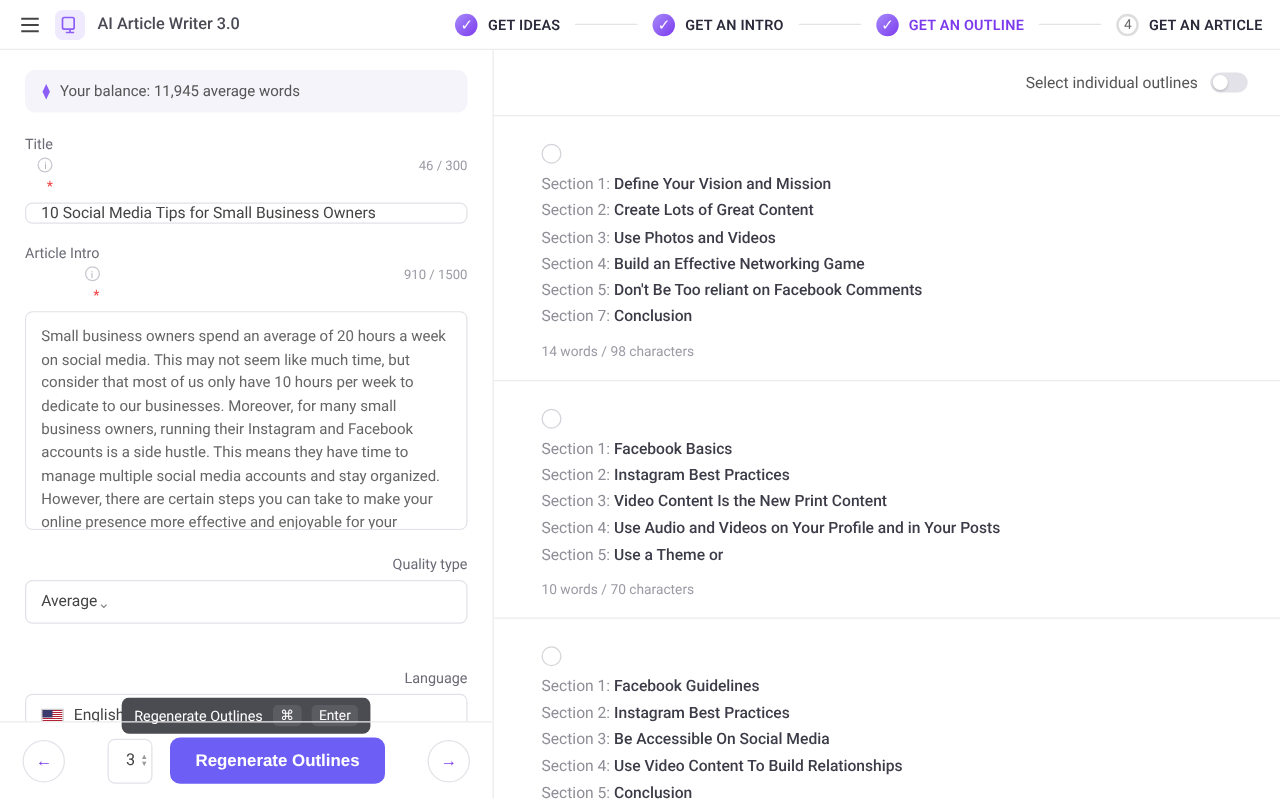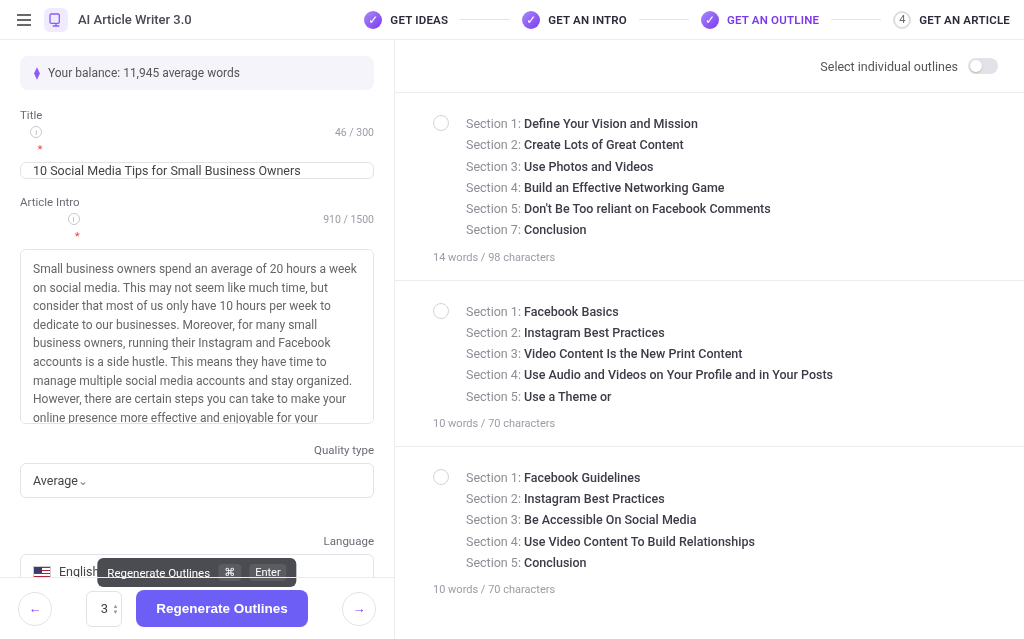--- a/index.html
+++ b/index.html
@@ -56,21 +56,21 @@
   .tooltip { position:absolute; bottom:52px; left:50%; transform:translateX(-50%); background:#4b4b52; color:#fff; border-radius:6px; padding:6px 10px; font-size:11.5px; display:flex; align-items:center; gap:8px; white-space:nowrap; }
   .tooltip .key { background:#5b5b62; border-radius:4px; padding:2px 6px; font-size:11px; }
 
   
   .right-header { padding:18px 26px; display:flex; justify-content:flex-end; align-items:center; gap:10px; }
   .toggle { width:30px; height:16px; background:#e2e2e8; border-radius:10px; position:relative; cursor:pointer; }
   .toggle::after{ content:""; position:absolute; width:12px; height:12px; background:#fff; border-radius:50%; left:2px; top:2px; box-shadow:0 1px 2px rgba(0,0,0,0.2); }
   .toggle-label { font-size:12.5px; color:#555; }
 
   .outline-card { border-top:1px solid #ececee; padding:20px 26px 16px 38px; }
-  .outline-row { display:flex; align-items:flex-start; gap:17px; }
+  .outline-row { display:flex; align-items:flex-start; gap:6px;flex-direction:column; }
   .radio { width:16px; height:16px; border:1.5px solid #d3d3da; border-radius:50%; flex-shrink:0; margin-top:2px; cursor:pointer; }
   .outline-lines { flex:1; }
   .outline-line { font-size:12.5px; color:#444; line-height:1.7; }
   .outline-line .sec { color:#8e8e97; }
   .outline-line .ttl { color:#3c3c48; font-weight:500; }
   .outline-meta { font-size:11px; color:#9b9ba5; margin-top:10px; }
 </style>
 </head>
 <body>
 

